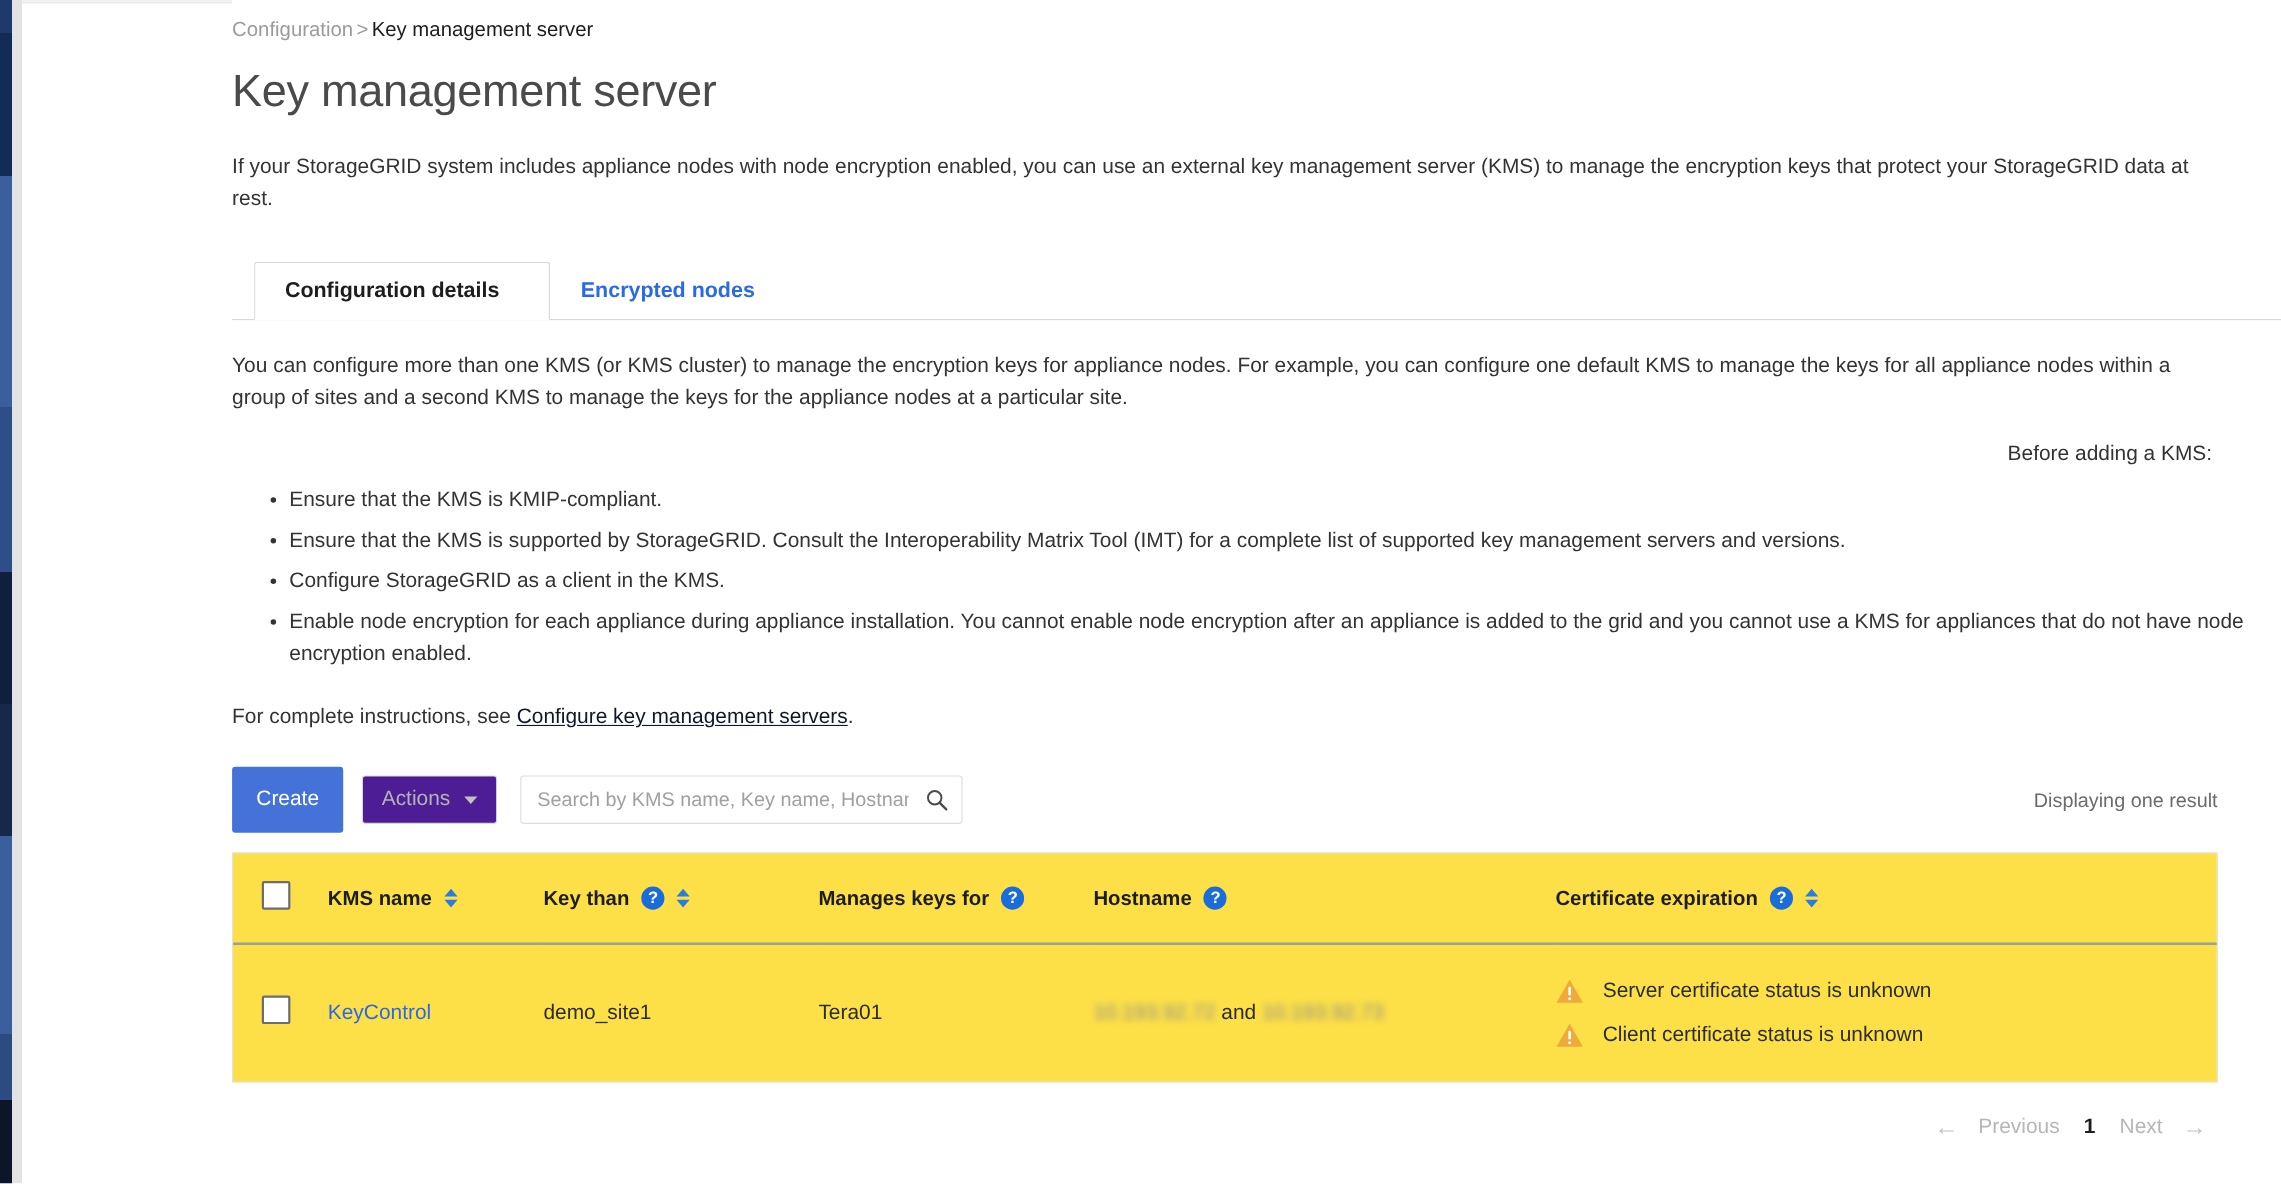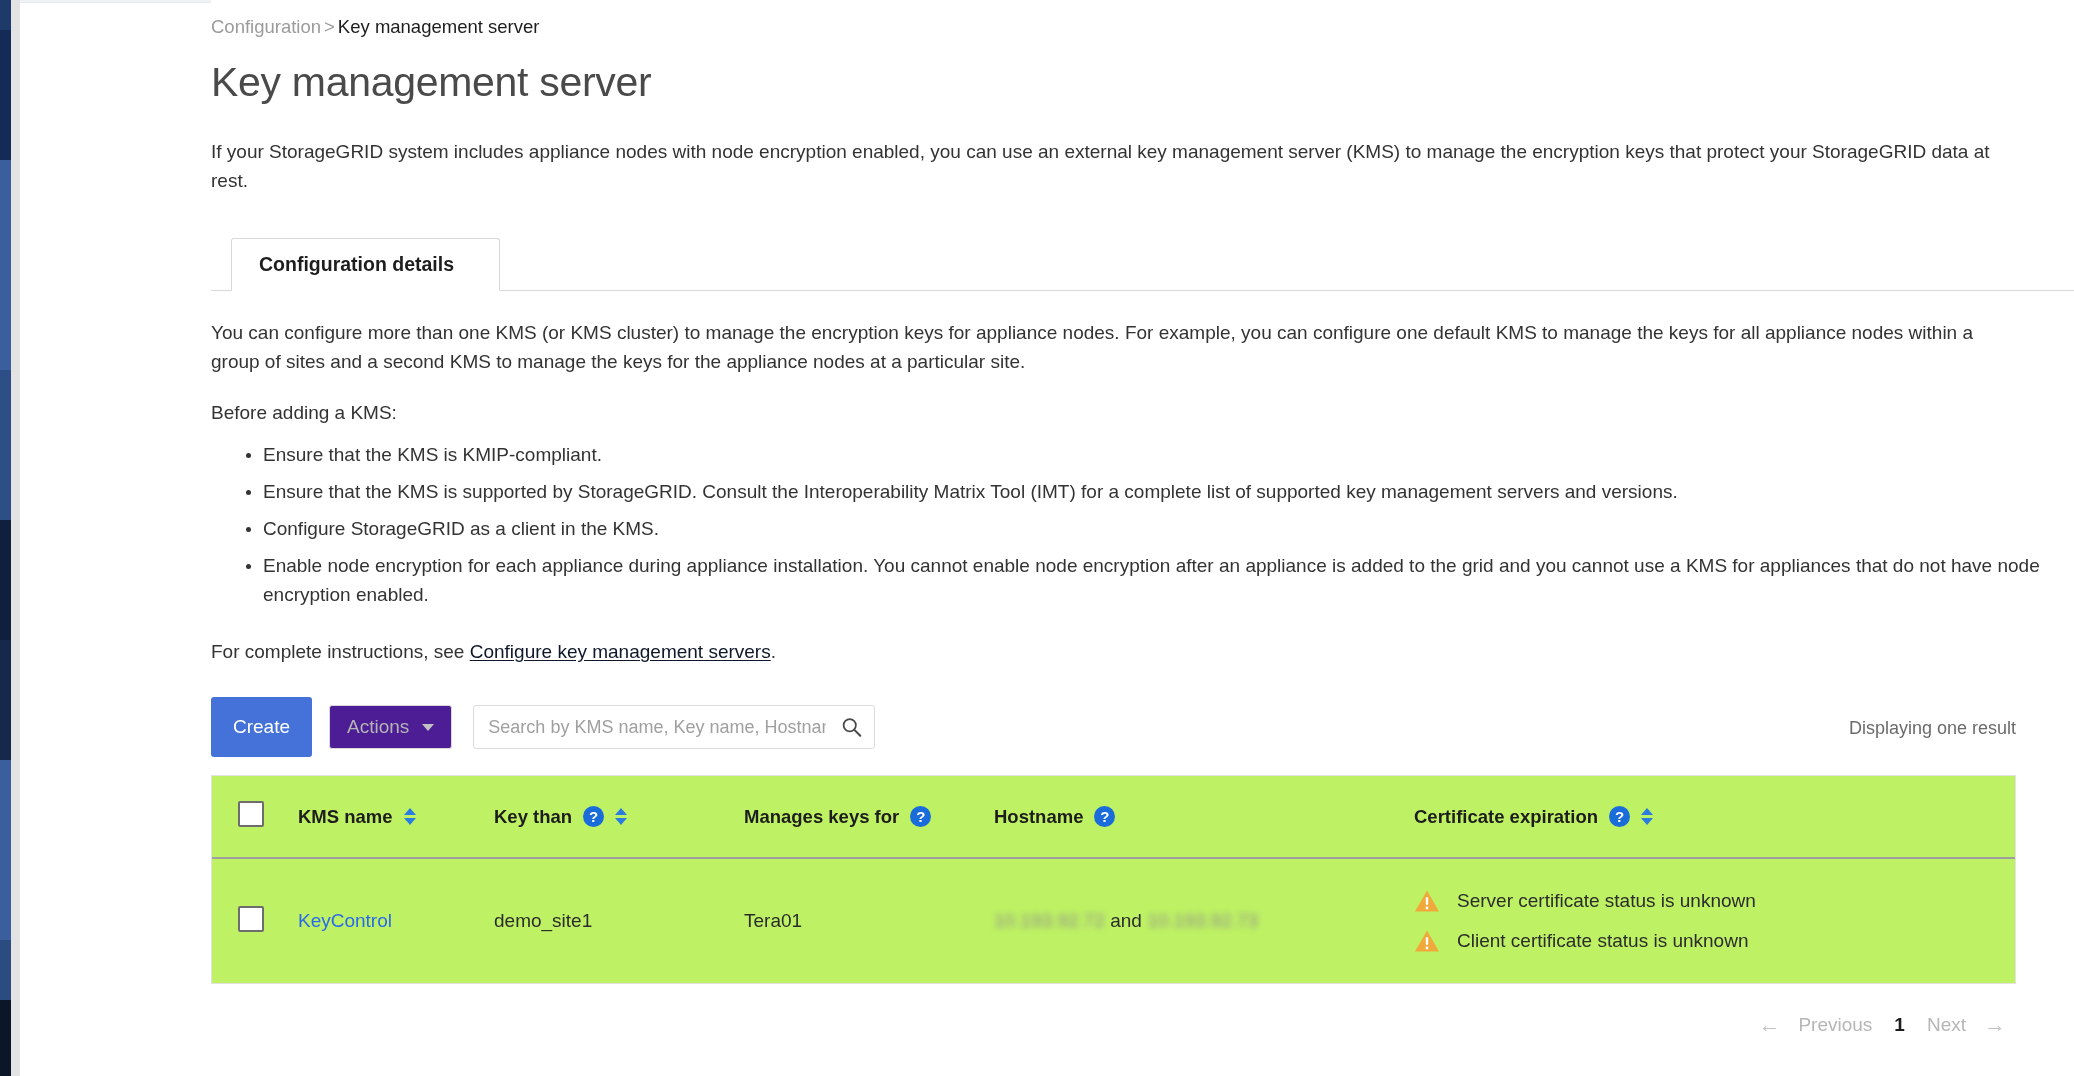--- a/index.html
+++ b/index.html
@@ -105,21 +105,21 @@
     margin-bottom: -1px;
   }
 
   .body-copy {
     font-size: 19px;
     color: #333333;
     line-height: 1.53;
     margin: 27px 0 0 0;
     max-width: 1800px;
   }
-  .body-copy.tight { margin-top: 22px; }
+  .body-copy.tight { margin-top: 22px; text-align: right; }
 
   ul.bullets {
     margin: 13px 0 0 0;
     padding-left: 52px;
     list-style: disc;
   }
   ul.bullets li {
     font-size: 19px;
     color: #333333;
     line-height: 1.53;
@@ -205,21 +205,21 @@
     color: #6b6b6b;
     white-space: nowrap;
   }
 
   
   .table-wrap {
     margin-top: 24px;
     width: 1805px;
     border: 1px solid #e2e2e2;
     border-top: 1px solid #e2e2e2;
-    background: #bef264;
+    background: #fde047;
   }
   table.kms {
     width: 100%;
     border-collapse: collapse;
     table-layout: fixed;
   }
   table.kms th {
     text-align: left;
     font-size: 18.5px;
     font-weight: 700;
@@ -344,20 +344,21 @@
     <div class="breadcrumb">
       <span class="crumb-parent">Configuration</span><span class="crumb-sep">&gt;</span><span class="crumb-current">Key management server</span>
     </div>
 
     <h1 class="page-title">Key management server</h1>
 
     <p class="intro">If your StorageGRID system includes appliance nodes with node encryption enabled, you can use an external key management server (KMS) to manage the encryption keys that protect your StorageGRID data at rest.</p>
 
     <div class="tabs">
       <div class="tab active">Configuration details</div>
+      <div class="tab">Encrypted nodes</div>
     </div>
 
     <p class="body-copy">You can configure more than one KMS (or KMS cluster) to manage the encryption keys for appliance nodes. For example, you can configure one default KMS to manage the keys for all appliance nodes within a group of sites and a second KMS to manage the keys for the appliance nodes at a particular site.</p>
 
     <p class="body-copy tight">Before adding a KMS:</p>
 
     <ul class="bullets">
       <li>Ensure that the KMS is KMIP-compliant.</li>
       <li>Ensure that the KMS is supported by StorageGRID. Consult the Interoperability Matrix Tool (IMT) for a complete list of supported key management servers and versions.</li>
       <li>Configure StorageGRID as a client in the KMS.</li>

